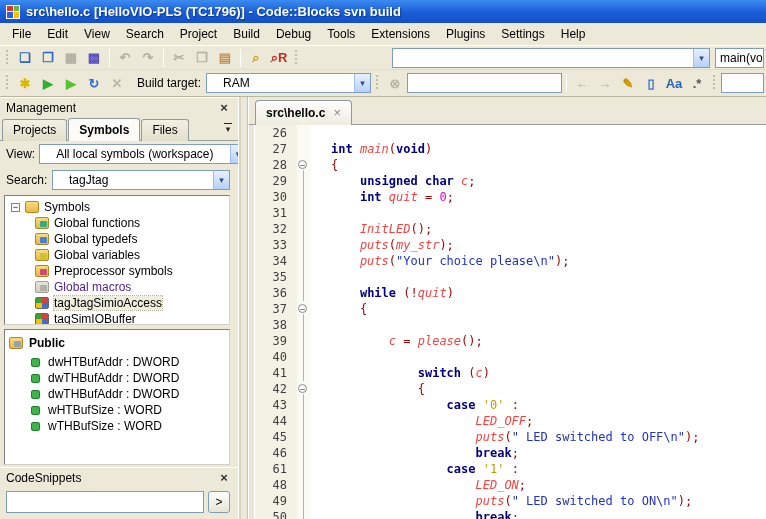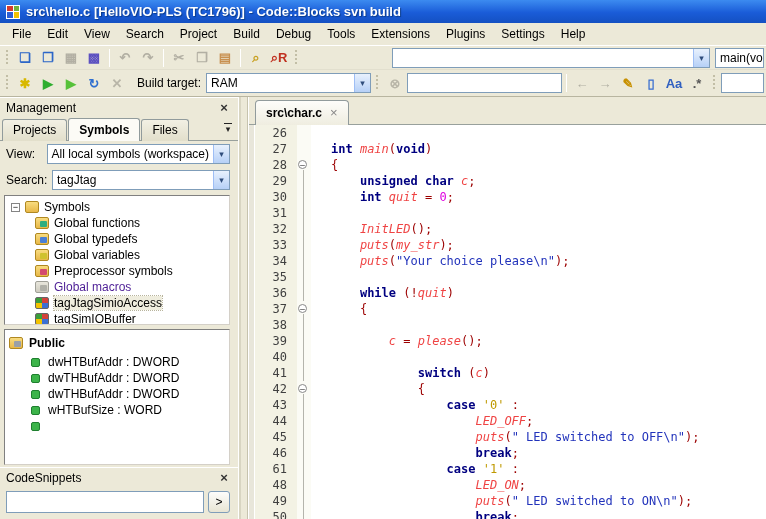--- a/index.html
+++ b/index.html
@@ -26,21 +26,21 @@
   .grip{width:5px;height:16px;margin:0 3px;
     background:repeating-linear-gradient(to bottom,#C2BEA6 0 2px,transparent 2px 4px);
     background-size:2px 100%;background-repeat:repeat-y;background-position:1px 0;}
   .tbsep{width:1px;height:18px;background:#CFCBB5;border-right:1px solid #fff;margin:0 3px;}
   .tb-btn{width:22px;height:20px;display:flex;align-items:center;justify-content:center;
     font-size:13px;font-weight:bold;border:1px solid transparent;border-radius:2px;}
   .tb-btn.disabled{opacity:.85;}
   .tb-label{padding:0 4px 0 8px;white-space:nowrap;}
   
   .combo{display:flex;align-items:center;border:1px solid #7F9DB9;background:#fff;height:20px;}
-  .combo .val{flex:1;padding:0 4px;white-space:nowrap;overflow:hidden;}
+  .combo .val{flex:1;padding:0 16px;white-space:nowrap;overflow:hidden;}
   .combo .arrow{width:16px;height:100%;display:flex;align-items:center;justify-content:center;
     background:linear-gradient(180deg,#E8F1FD,#B6D0F7);border-left:1px solid #9EBEF5;
     color:#2F4D7C;font-size:9px;}
   .field{border:1px solid #7F9DB9;background:#fff;height:20px;}
   
   .main{display:flex;height:422px;}
   .left-panel{width:238px;display:flex;flex-direction:column;padding:0 0 2px 0;}
   .splitter{width:10px;background:#ECE9D8;border-left:1px solid #fff;border-right:1px solid #C6C3AE;
     box-shadow:inset 2px 0 0 #D8D5C2;}
   
@@ -282,39 +282,40 @@
             <div class="prow">
               <span class="pbullet"></span>
               <span>dwTHBufAddr : DWORD</span>
             </div>
             <div class="prow">
               <span class="pbullet"></span>
               <span>wHTBufSize : WORD</span>
             </div>
             <div class="prow">
               <span class="pbullet"></span>
+              <span>wTHBufSize : WORD</span>
             </div>
           </div>
       </div>
       <div class="caption">
         <span>CodeSnippets</span>
         <span class="x">×</span>
       </div>
       <div class="snip-row">
         <input value="" style="">
         <span class="snip-go">&gt;</span>
       </div>
     </div>
 
     <div class="splitter"></div>
 
     <div class="editor">
       <div class="etabbar">
         <span class="etab">
-          <span>src\char.c</span>
+          <span>src\hello.c</span>
           <span class="x">×</span>
         </span>
       </div>
       <div class="code-wrap" id="code-area">
           <div class="cline">
             <span class="edge"></span>
             <span class="ln">26</span>
             <span class="fold"></span>
             <span class="ctext"></span>
           </div>

